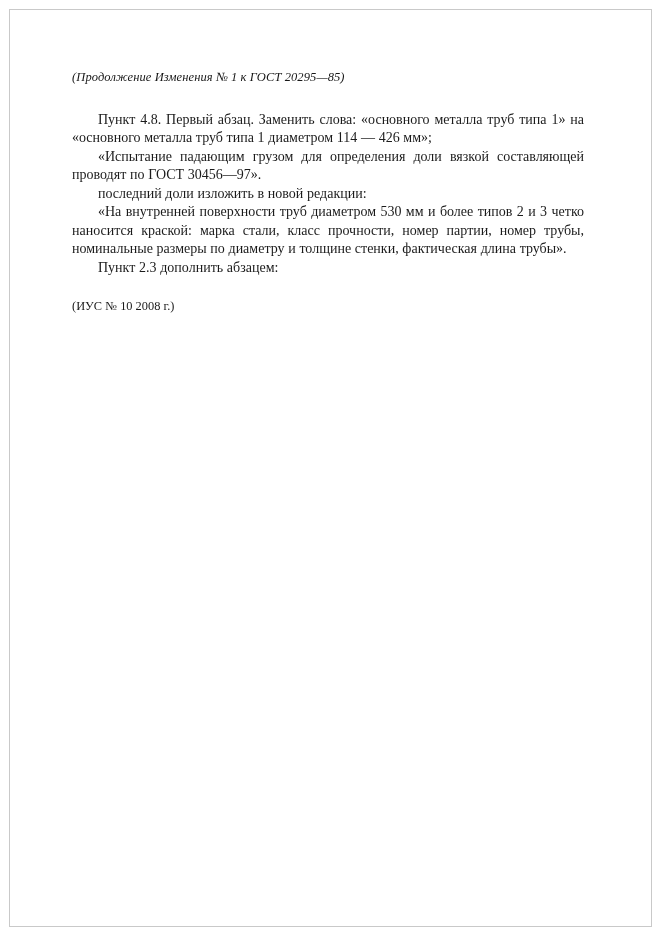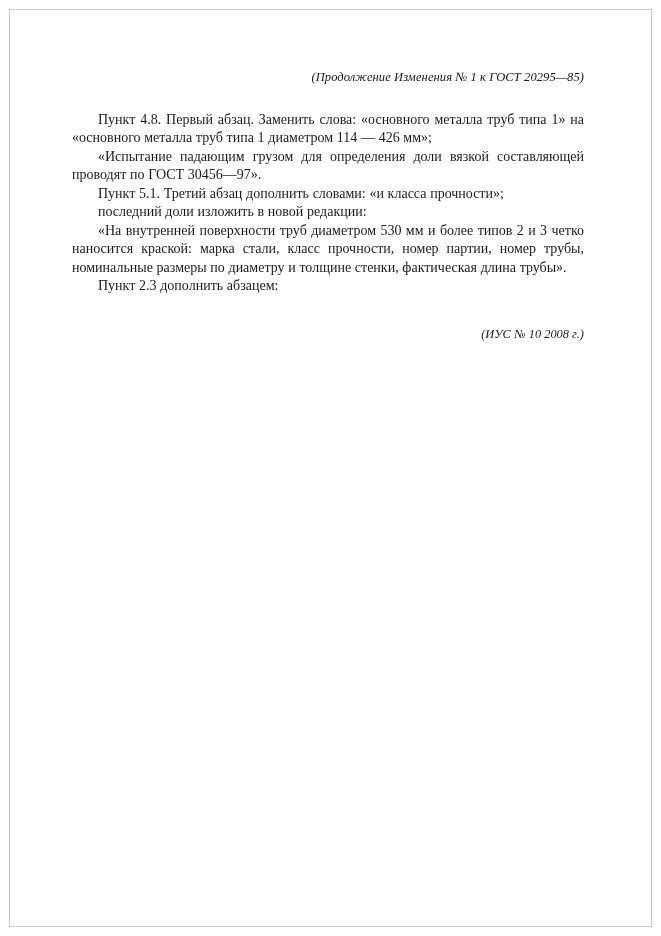--- a/index.html
+++ b/index.html
@@ -31,57 +31,55 @@
     box-sizing: border-box;
     pointer-events: none;
   }
   .content {
     position: absolute;
     left: 72px;
     top: 70px;
     width: 512px;
   }
   .doc-header {
-    text-align: right;
+    text-align: left;
     font-style: italic;
     font-size: 12.5px;
     letter-spacing: 0.1px;
     margin-bottom: 26px;
     color: #171717;
   }
   .para {
     font-size: 14px;
     line-height: 1.30;
     text-align: justify;
     text-indent: 26px;
     margin: 0 0 0.5px 0;
     word-spacing: 0.2px;
   }
   .para.hang {
     text-indent: 26px;
   }
   .footer-note {
-    text-align: right;
+    text-align: left;
     font-size: 12.4px;
-    margin-top: 32px;
-    font-style: italic;
+    margin-top: 22px;
   }
 </style>
 </head>
 <body>
 
 <div class="page">
   <div class="page-border"></div>
 
   <div class="content">
 
     <div class="doc-header">(Продолжение Изменения № 1 к ГОСТ 20295—85)</div>
 
     <p class="para">Пункт 4.8. Первый абзац. Заменить слова: «основного металла труб типа 1» на «основного металла труб типа 1 диаметром 114 — 426 мм»;</p>
     <p class="para">«Испытание падающим грузом для определения доли вязкой составляющей проводят по ГОСТ 30456—97».</p>
-    <p class="para">Пункт 5.1. Третий абзац дополнить словами: «и класса прочности»;</p>
     <p class="para hang">последний доли изложить в новой редакции:</p>
     <p class="para">«На внутренней поверхности труб диаметром 530 мм и более типов 2 и 3 четко наносится краской: марка стали, класс прочности, номер партии, номер трубы, номинальные размеры по диаметру и толщине стенки, фактическая длина трубы».</p>
     <p class="para">Пункт 2.3 дополнить абзацем:</p>
 
     <div class="footer-note">(ИУС № 10 2008 г.)</div>
   </div>
 </div>
 
 </body></html>

